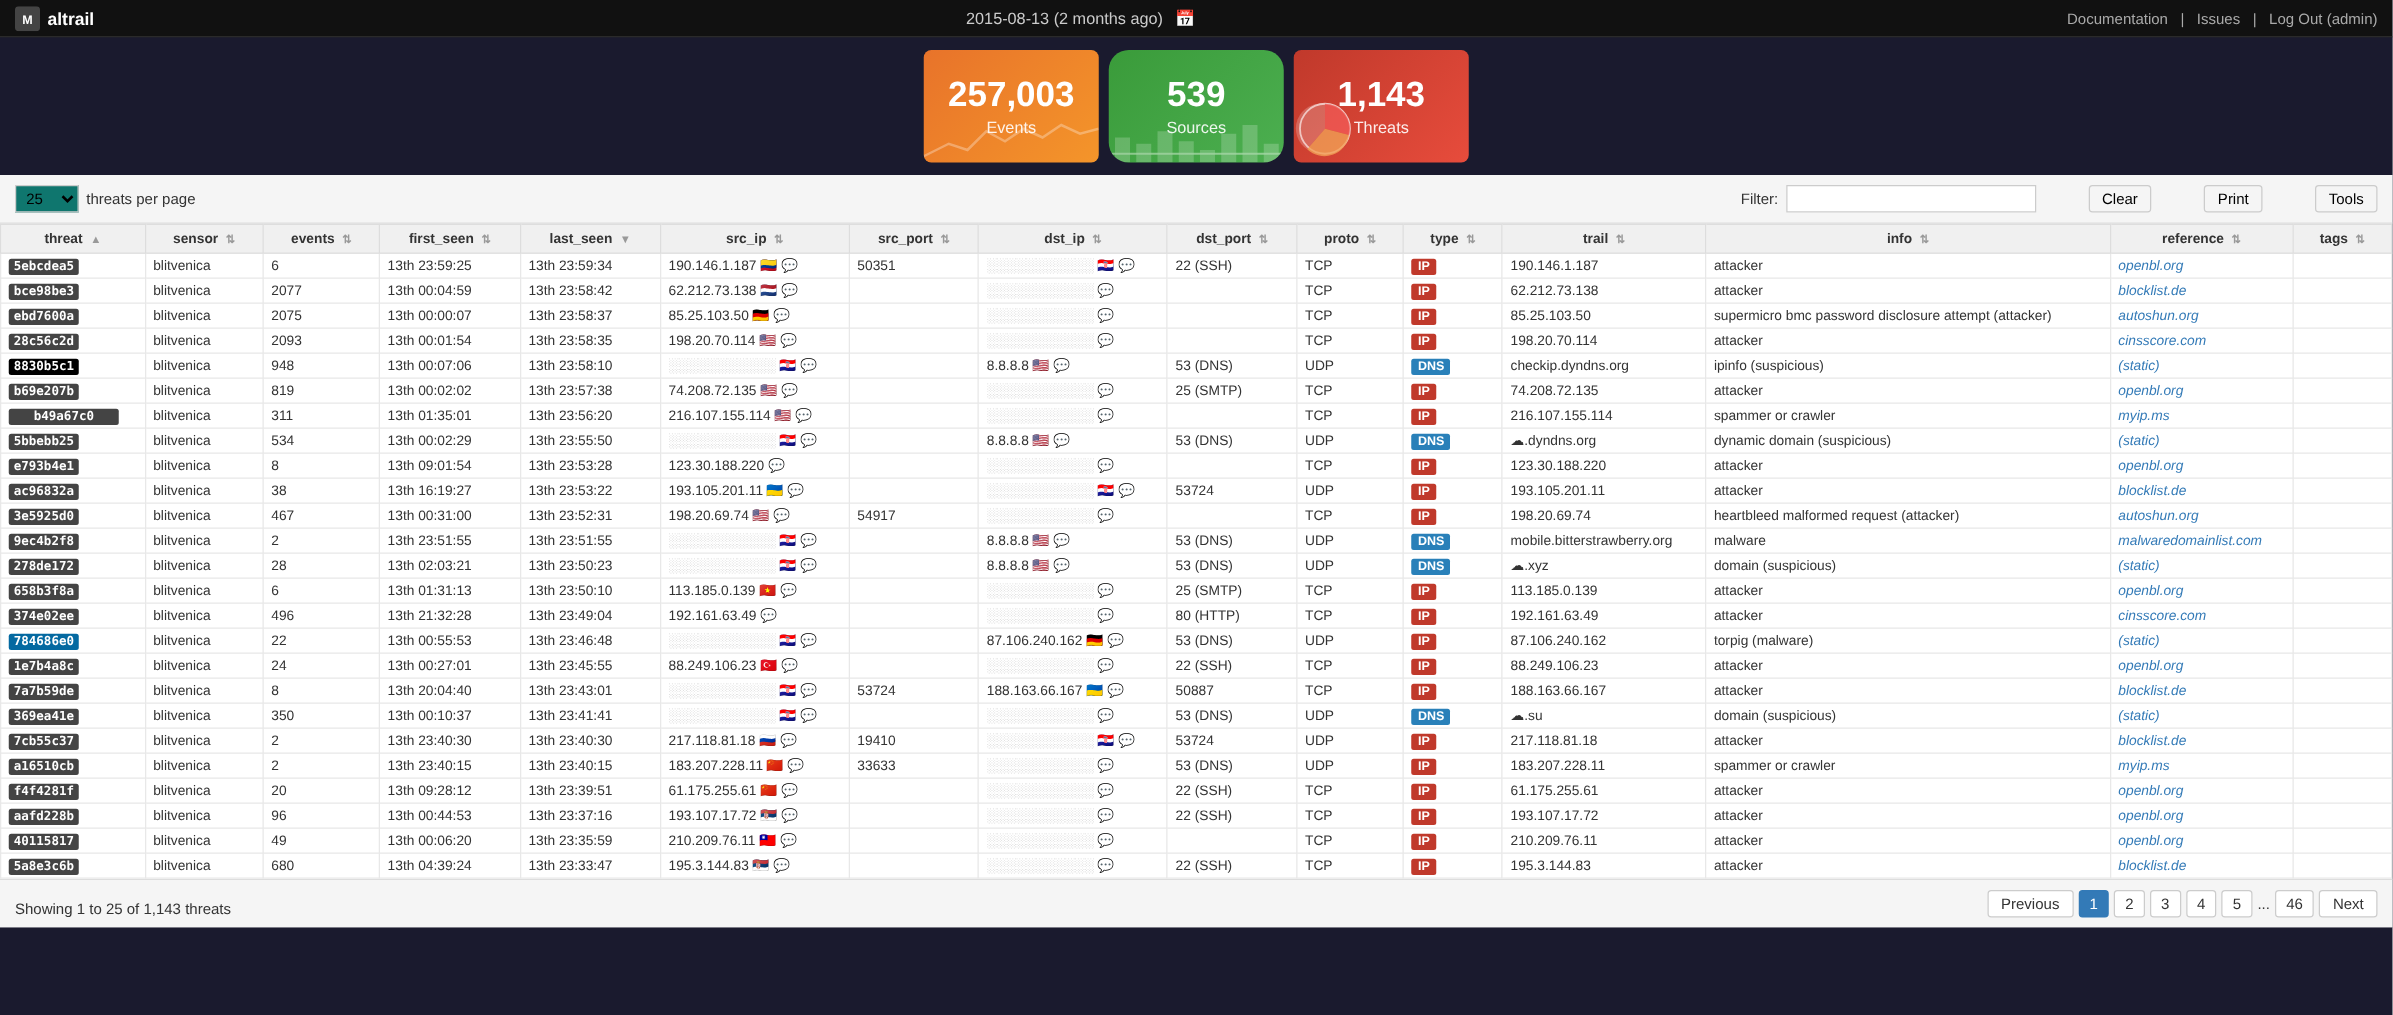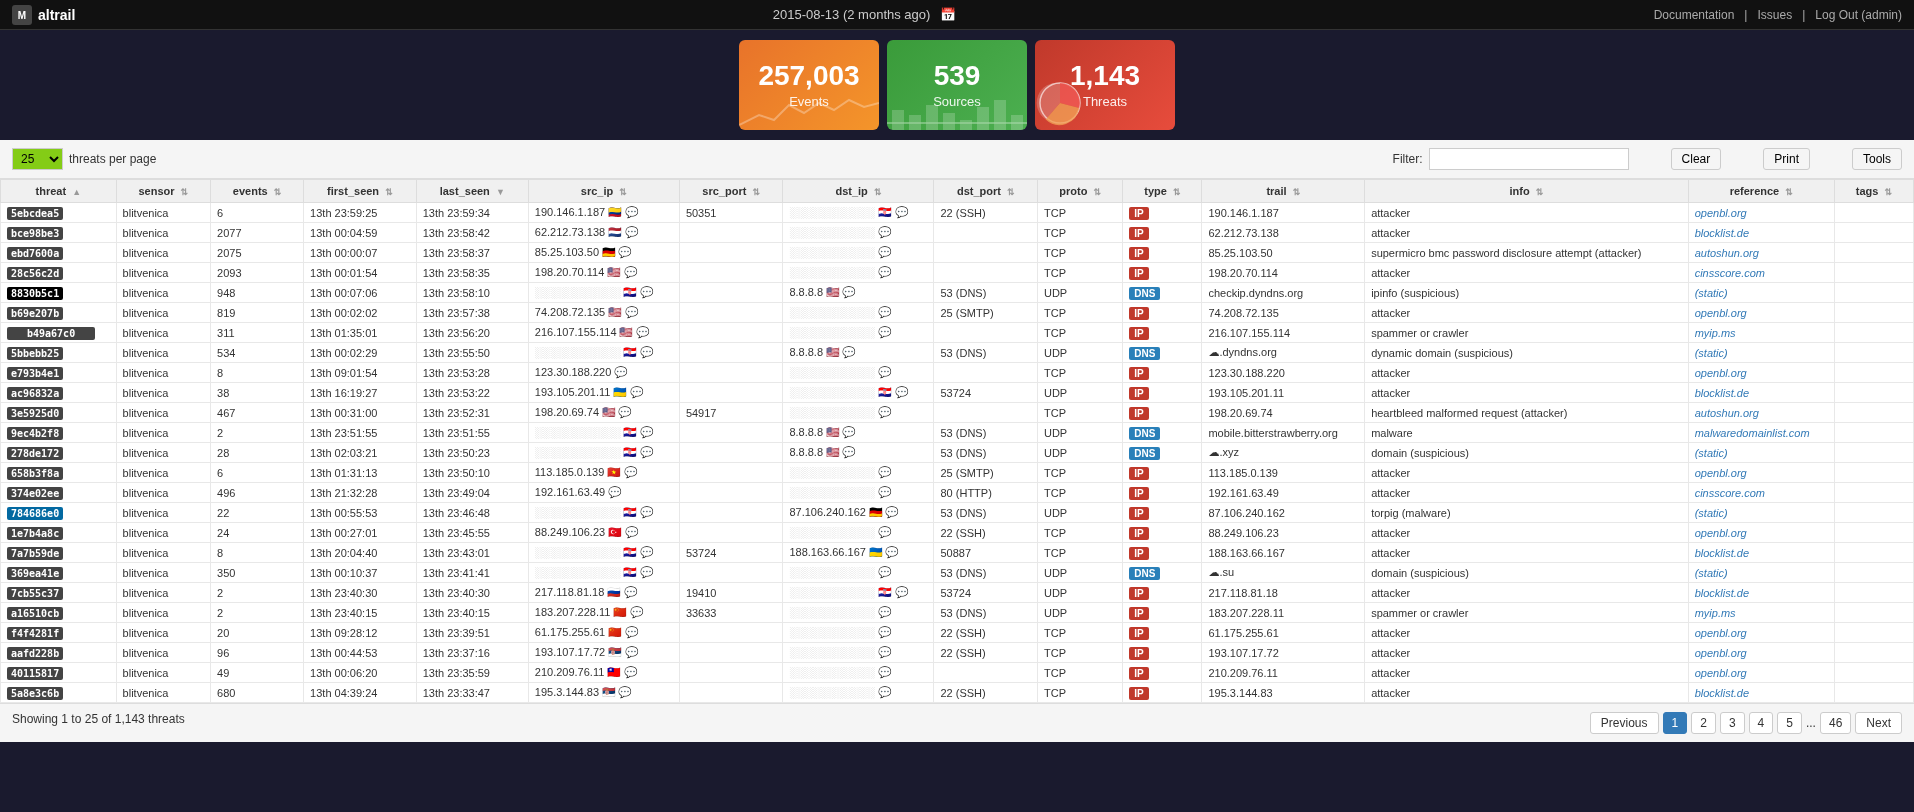--- a/index.html
+++ b/index.html
@@ -9,54 +9,54 @@
     .top-bar { background: #111; display: flex; align-items: center; justify-content: space-between; padding: 0 12px; height: 30px; border-bottom: 1px solid #333; }
     .logo { color: #fff; font-size: 14px; font-weight: bold; display: flex; align-items: center; gap: 6px; }
     .top-center { color: #ccc; font-size: 13px; }
     .top-right { color: #aaa; font-size: 12px; display: flex; gap: 10px; }
     .top-right a { color: #aaa; text-decoration: none; }
     
     
     .stats-bar { display: flex; justify-content: center; gap: 0; padding: 10px 0; background: #1a1a2e; }
     .stat-card { width: 140px; height: 90px; display: flex; flex-direction: column; align-items: center; justify-content: center; border-radius: 6px; margin: 0 4px; position: relative; overflow: hidden; }
     .stat-card.events { background: linear-gradient(135deg, #e8732a, #f4952a); }
-    .stat-card.sources { background: linear-gradient(135deg, #3a9b3a, #4caf50); }
+    .stat-card.sources { background: linear-gradient(135deg, #3a9b3a, #4caf50); border-radius: 16px; }
     .stat-card.threats { background: linear-gradient(135deg, #c0392b, #e74c3c); }
     .stat-card.trails { background: linear-gradient(135deg, #8e44ad, #9b59b6); }
     .stat-number { font-size: 28px; font-weight: bold; color: #fff; line-height: 1; }
     .stat-label { font-size: 13px; color: rgba(255,255,255,0.9); margin-top: 4px; }
     .stat-chart { position: absolute; bottom: 0; left: 0; right: 0; height: 35px; opacity: 0.5; }
     
     
     .main-content { background: #fff; color: #333; }
     
     
     .toolbar { display: flex; align-items: center; padding: 8px 12px; border-bottom: 1px solid #ddd; background: #f5f5f5; }
     .per-page-select { display: flex; align-items: center; gap: 6px; }
-    select { border: 1px solid #ccc; padding: 2px 4px; font-size: 12px; background: #84cc16; }
+    select { border: 1px solid #ccc; padding: 2px 4px; font-size: 12px; background: #0f766e; }
     .toolbar-right { margin-left: auto; display: flex; align-items: center; gap: 6px; }
     .filter-input { border: 1px solid #ccc; padding: 3px 6px; font-size: 12px; width: 200px; }
     .btn { border: 1px solid #ccc; background: #f5f5f5; padding: 3px 10px; font-size: 12px; cursor: pointer; border-radius: 3px; margin-left: 36px; }
     
     
     .table-container { overflow-x: auto; }
     table { width: 100%; border-collapse: collapse; font-size: 11px; }
     th { background: #f0f0f0; border: 1px solid #ddd; padding: 5px 16px; text-align: center; font-weight: bold; color: #333; white-space: nowrap; cursor: pointer; user-select: none; }
     th .sort-icon { color: #999; margin-left: 3px; font-size: 9px; }
     td { border: 1px solid #e8e8e8; padding: 3px 6px; white-space: nowrap; color: #333; }
     
     .threat-cell { font-weight: bold; cursor: pointer; }
     
     .badge-ip { background: #c0392b; color: #fff; padding: 1px 5px; border-radius: 2px; font-size: 10px; font-weight: bold; }
     .badge-dns { background: #2980b9; color: #fff; padding: 1px 5px; border-radius: 2px; font-size: 10px; font-weight: bold; }
     
     .comment-icon { color: #aaa; font-size: 11px; }
     
     
-    .pagination-bar { display: flex; align-items: flex-start; justify-content: space-between; padding: 8px 12px; border-top: 1px solid #ddd; background: #f5f5f5; }
+    .pagination-bar { display: flex; align-items: flex-end; justify-content: space-between; padding: 8px 12px; border-top: 1px solid #ddd; background: #f5f5f5; }
     .pagination { display: flex; align-items: center; gap: 4px; }
     .page-btn { border: 1px solid #ccc; background: #fff; padding: 3px 8px; font-size: 12px; cursor: pointer; border-radius: 3px; color: #333; }
     .page-btn.active { background: #337ab7; color: #fff; border-color: #337ab7; }
     .page-btn.prev-next { padding: 3px 10px; }
     
     
     .tc-5ebcdea5 { background: #e74c3c; color: #fff; }
     .tc-bce98be3 { background: #2ecc71; color: #fff; }
     .tc-ebd7600a { background: #f39c12; color: #fff; }
     .tc-28c56c2d { background: #27ae60; color: #fff; }

